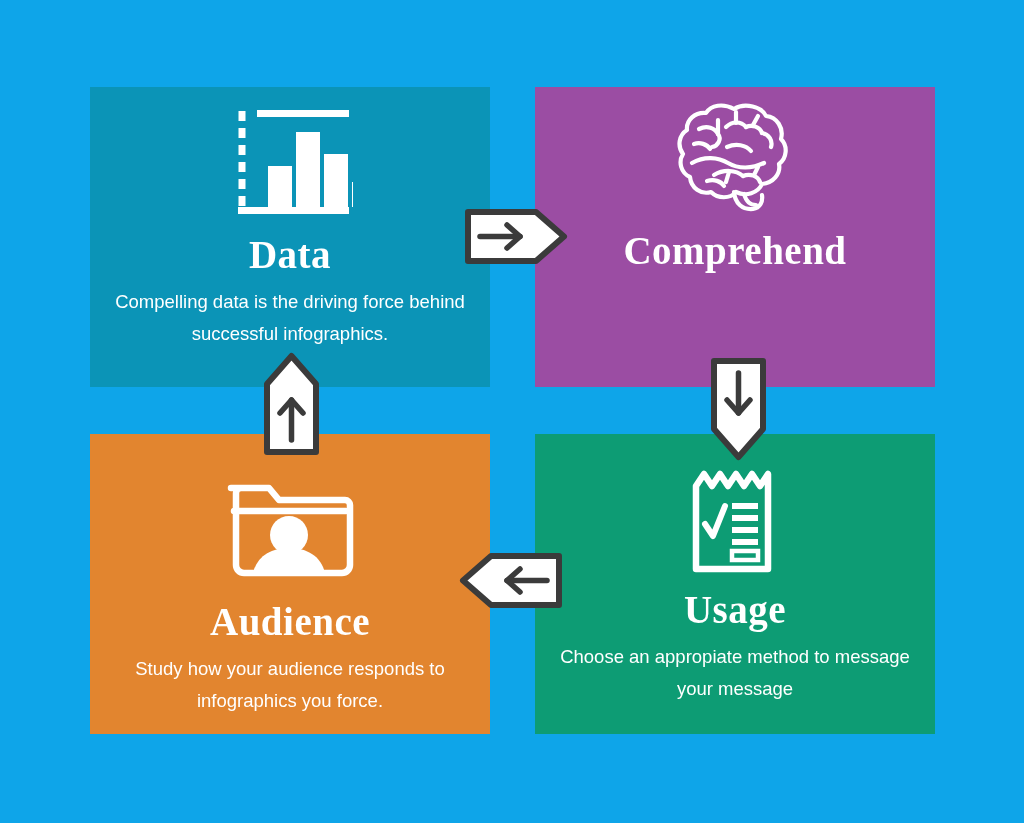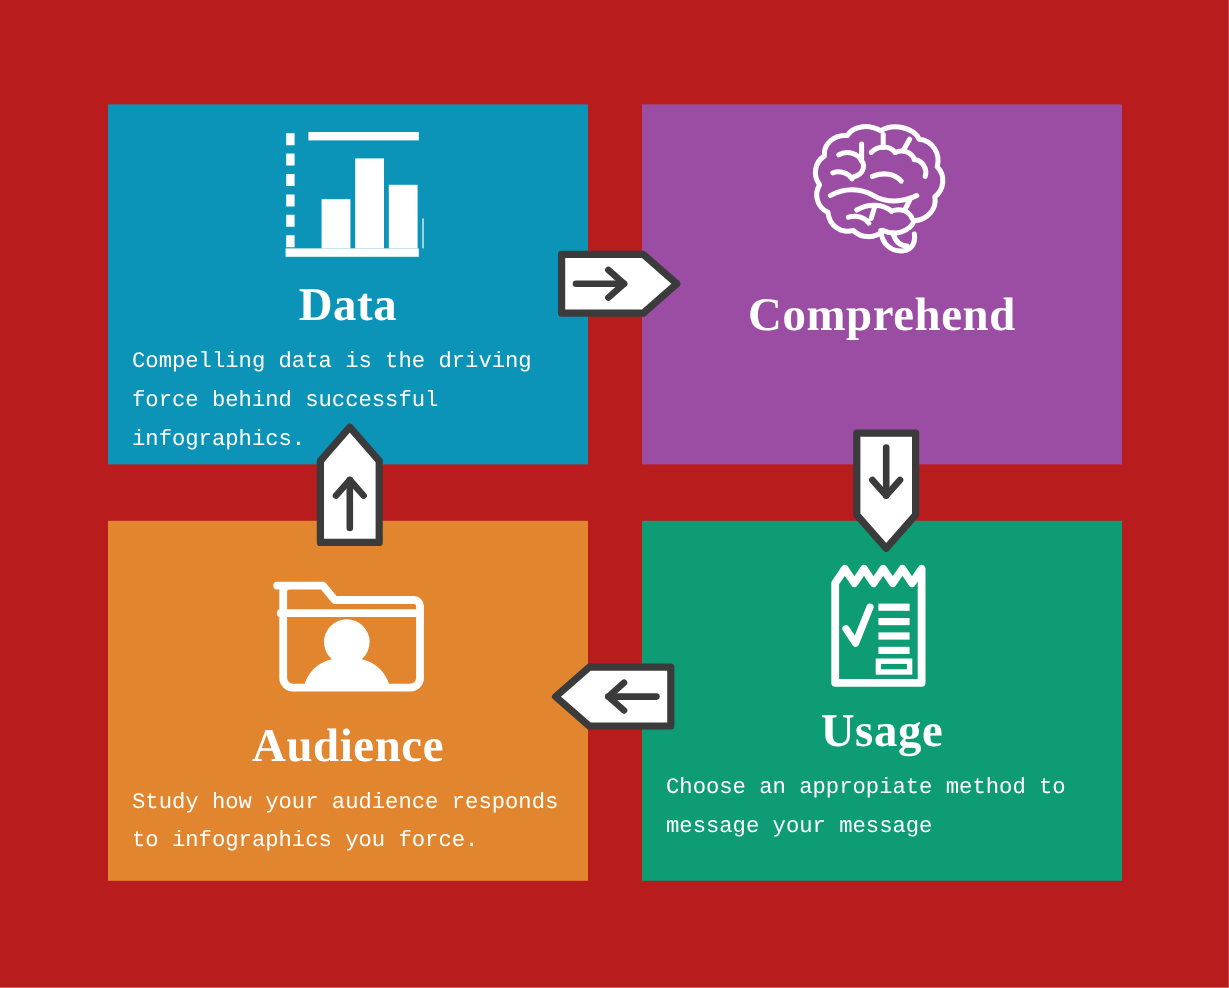--- a/index.html
+++ b/index.html
@@ -12,36 +12,36 @@
     height: 823px;
     overflow: hidden;
     font-family: "Liberation Sans", sans-serif;
     -webkit-font-smoothing: antialiased;
   }
 
   .infographic {
     position: relative;
     width: 1024px;
     height: 823px;
-    background: #b91c1c;
+    background: #0ea5e9;
   }
 
   
   .panel {
     position: absolute;
     width: 400px;
     height: 300px;
     box-sizing: border-box;
     display: flex;
     flex-direction: column;
     align-items: center;
     overflow: hidden;
   }
   .panel-data       { left: 90px;  top: 87px;  background: #0b94b7; }
-  .panel-comprehend { left: 535px; top: 87px;  background: #9b4da3; gap: 12px; }
+  .panel-comprehend { left: 535px; top: 87px;  background: #9b4da3; }
   .panel-audience   { left: 90px;  top: 434px; background: #e2852f; }
   .panel-usage      { left: 535px; top: 434px; background: #0d9c74; }
 
   .panel-icon {
     height: 130px;
     display: flex;
     align-items: flex-end;
     justify-content: center;
     margin-top: 8px;
   }
@@ -53,23 +53,24 @@
     font-weight: bold;
     font-size: 39px;
     line-height: 1;
     letter-spacing: 0.5px;
     margin-top: 14px;
     text-align: center;
     white-space: nowrap;
   }
   .panel-desc {
     color: #ffffff;
-    font-family: Liberation Mono, monospace;
+    font-family: Liberation Sans, sans-serif;
     font-size: 18.5px;
     line-height: 1.75;
+    text-align: center;
     margin-top: 12px;
     padding: 0 14px;
     max-width: 360px;
   }
 
   
   .panel-data .panel-icon       { height: 124px; margin-top: 10px; }
   .panel-comprehend .panel-icon { height: 124px; margin-top: 6px; }
   .panel-audience .panel-icon   { height: 122px; margin-top: 26px; }
   .panel-usage .panel-icon      { height: 122px; margin-top: 20px; }

